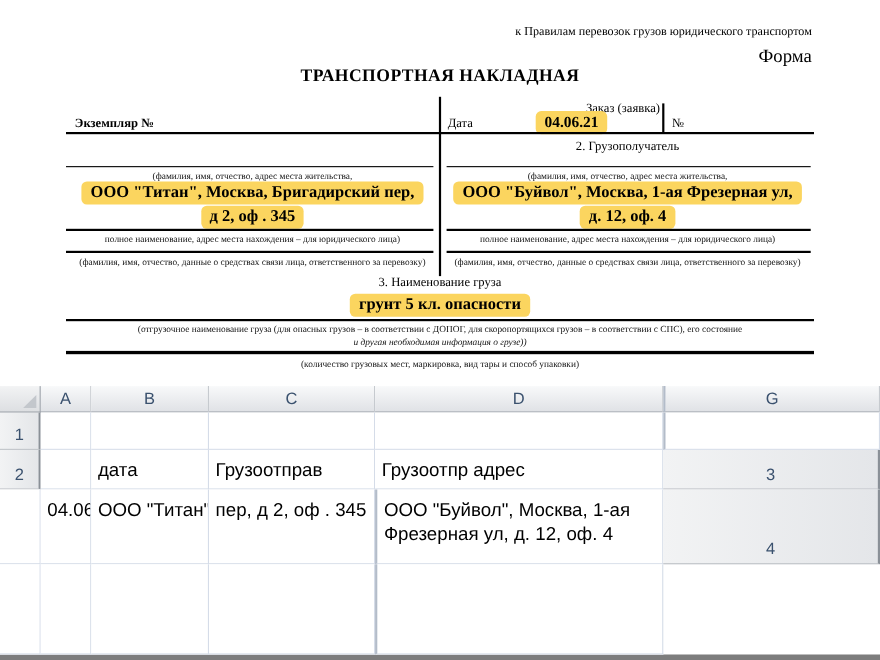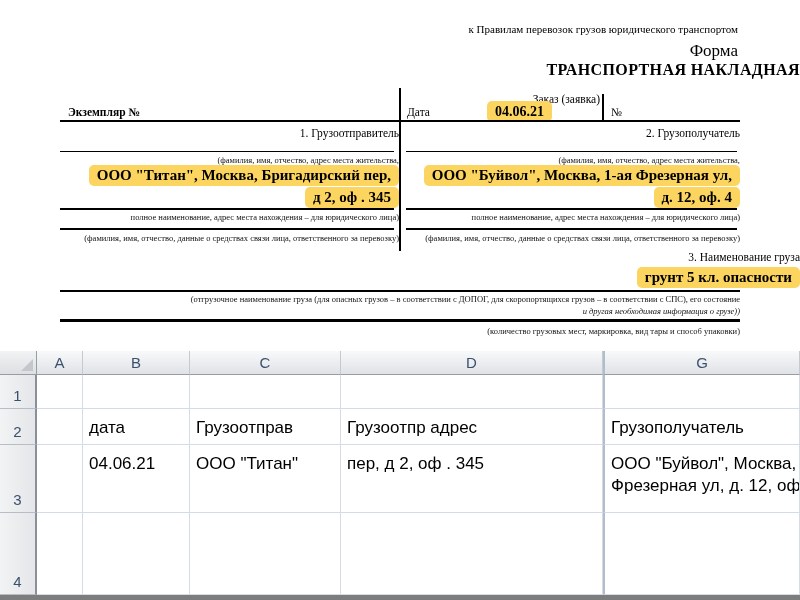--- a/index.html
+++ b/index.html
@@ -4,21 +4,21 @@
 <style>
   * { margin:0; padding:0; box-sizing:border-box; }
   html,body { width:800px; height:600px; overflow:hidden; background:#fff; }
   body { font-family:"Liberation Serif", serif; color:#000; position:relative; }
 
   .abs { position:absolute; }
 
   
   .doc { position:absolute; left:0; top:0; width:800px; height:345px; background:#fff; }
   .t-right { text-align:right; }
-  .t-center { text-align:right; }
+  .t-center { text-align:center; }
   .appendix { font-size:11px; }
   .form-label { font-size:17px; }
   .doc-title { font-size:16px; font-weight:bold; letter-spacing:.4px; }
   .lbl { font-size:11.5px; }
   .hint { font-size:8.5px; color:#111; }
   .hl { display:inline-block; background:#fbd55f; border-radius:5px; padding:1px 8px;
         font-weight:bold; font-size:15px; line-height:19px; white-space:nowrap; }
   .hl-sm { font-size:14px; }
   .vline { background:#000; width:2px; }
   .hline { background:#000; height:2px; }
@@ -61,21 +61,20 @@
   <div class="abs vline" style="left:602px;top:94px;height:27px;"></div>
 
   <div class="abs lbl t-right" style="left:460px;top:93px;width:140px;">Заказ (заявка)</div>
   <div class="abs lbl" style="left:68px;top:106px;font-weight:bold;">Экземпляр №</div>
   <div class="abs lbl" style="left:407px;top:106px;">Дата</div>
   <div class="abs hl hl-sm" style="left:487px;top:101px;">04.06.21</div>
   <div class="abs lbl" style="left:611px;top:106px;">№</div>
 
   <div class="abs hline" style="left:60px;top:120px;width:680px;"></div>
 
-  <div class="abs lbl t-center" style="left:60px;top:127px;width:339px;">1. Грузоотправитель</div>
   <div class="abs lbl t-center" style="left:401px;top:127px;width:339px;">2. Грузополучатель</div>
 
   <div class="abs hline-thin" style="left:60px;top:151px;width:334px;"></div>
   <div class="abs hline-thin" style="left:406px;top:151px;width:331px;"></div>
 
   <div class="abs hint t-center" style="left:60px;top:155px;width:339px;">(фамилия, имя, отчество, адрес места жительства,</div>
   <div class="abs hint t-center" style="left:401px;top:155px;width:339px;">(фамилия, имя, отчество, адрес места жительства,</div>
 
   <div class="abs t-center" style="left:60px;top:165px;width:339px;">
     <span class="hl">ООО "Титан", Москва, Бригадирский пер,</span>
@@ -133,21 +132,20 @@
     <div class="c"></div>
     <div class="c"></div>
     <div class="c"></div>
     <div class="c gcol"></div>
 
     <div class="rh">2</div>
     <div class="c"></div>
     <div class="c txt">дата</div>
     <div class="c txt">Грузоотправ</div>
     <div class="c txt">Грузоотпр адрес</div>
-    <div class="c gcol txt">Грузополучатель</div>
 
     <div class="rh">3</div>
     <div class="c"></div>
     <div class="c txt">04.06.21</div>
     <div class="c txt">ООО "Титан"</div>
     <div class="c txt">
       <div>пер, д 2, оф . 345</div>
     </div>
     <div class="c gcol txt">
       <div>ООО "Буйвол", Москва, 1-ая</div>

